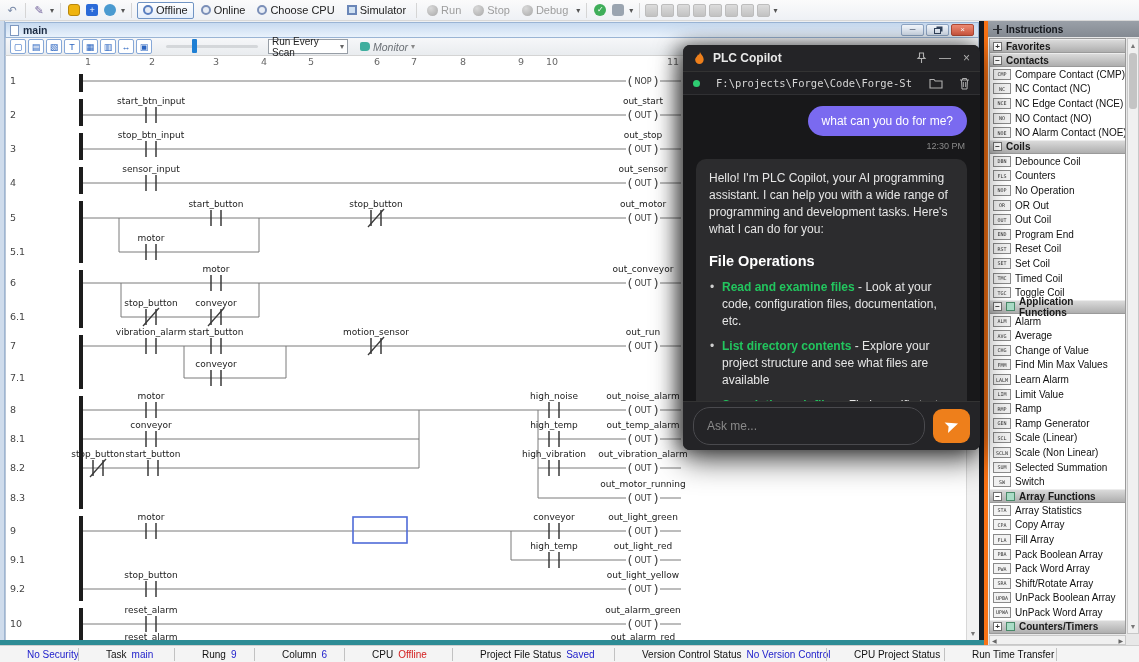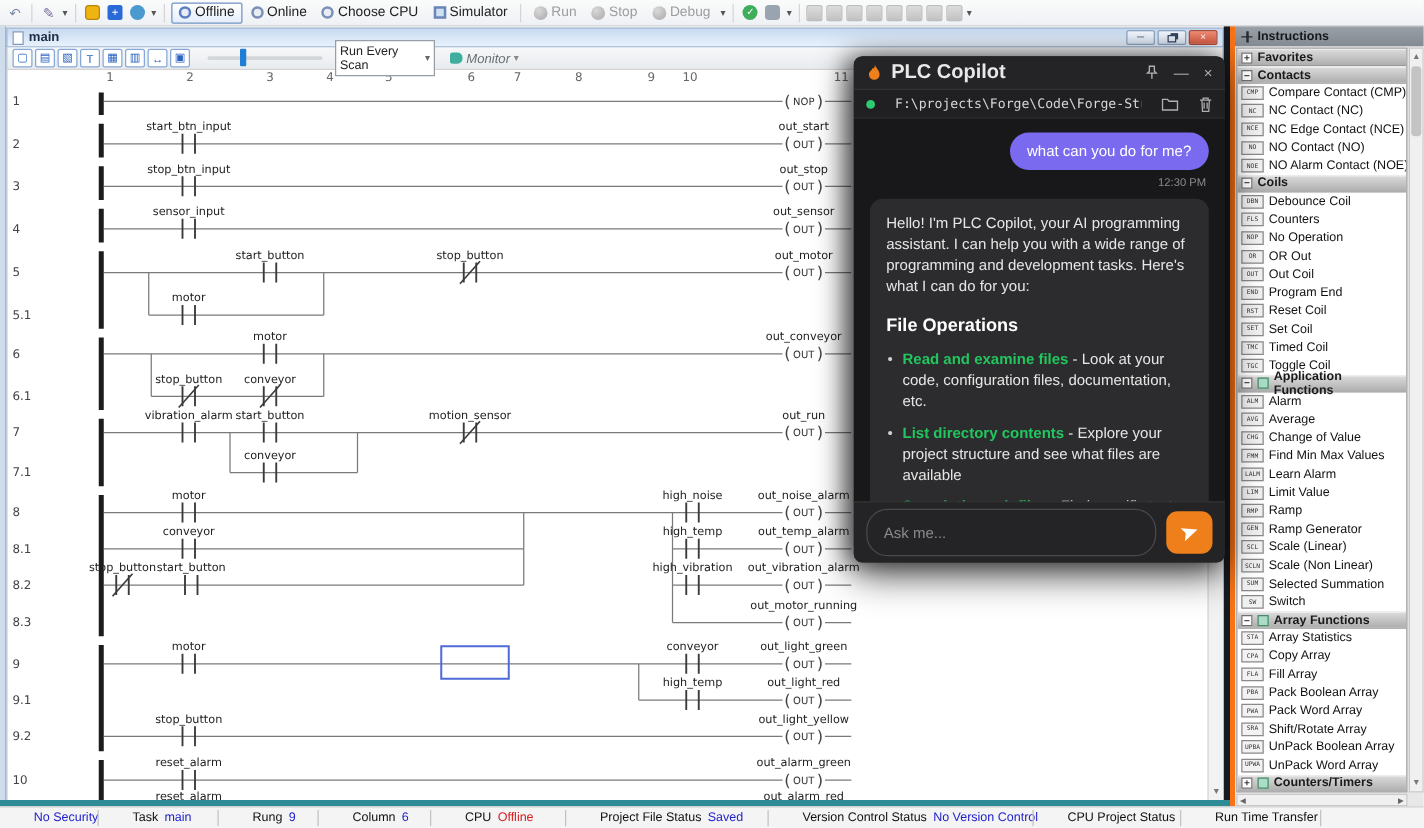--- a/index.html
+++ b/index.html
@@ -44,21 +44,21 @@
   .restore-glyph { width:7px; height:6px; border:1px solid #33455e; box-shadow:2px -2px 0 -0.5px #33455e; margin-top:2px; }
 
   
   #toolbar2 { position:absolute; left:5px; top:38px; width:974px; height:18px;
     background:linear-gradient(#f6f7f9,#e9ecef); border-bottom:1px solid #d4d4d4; border-left:1px solid #b8c6d8; border-right:1px solid #b8c6d8;
     display:flex; align-items:center; padding:0 4px; z-index:5; }
   .t2icon { width:16px; height:15px; border:1px solid #86a8d8; background:#fff; color:#2a64c0;
     font-size:9px; display:inline-flex; align-items:center; justify-content:center; margin-right:2px; border-radius:2px; }
   #slider { width:92px; height:3px; background:#d4d7da; border-radius:2px; margin:0 10px 0 12px; position:relative; }
   #slider-thumb { position:absolute; left:26px; top:-6px; width:5px; height:14px; background:#1f7fd4; border-radius:1px; }
-  #scan-select { width:80px; height:29px; border:1px solid #979ea6; background:#fff; display:flex;
+  #scan-select { width:80px; height:15px; border:1px solid #979ea6; background:#fff; display:flex;
     align-items:center; font-size:10px; color:#222; padding:0 3px; justify-content:flex-end; }
   #monitor-btn { display:flex; align-items:center; gap:3px; margin-left:12px; color:#6a6f75; font-size:10.5px;font-style:italic; }
   .tag-ic { width:10px; height:9px; background:#3fae9e; border-radius:2px 4px 4px 2px; }
 
   
   #canvas { position:absolute; left:5px; top:56px; width:961px; height:584px; background:#fff;
     border-left:1px solid #b8c6d8; overflow:hidden; z-index:3; }
   #ladder-svg text { font-family:"DejaVu Sans","Liberation Sans",sans-serif; }
   #vscroll { position:absolute; left:966px; top:56px; width:13px; height:584px; background:#f2f2f2;
     border-left:1px solid #d8d8d8; z-index:3; display:flex; flex-direction:column; align-items:center; }
@@ -92,21 +92,21 @@
   #instr-vthumb { width:8px; height:56px; background:#c4c4c4; margin-top:1px; border-radius:3px; }
   #instr-hscroll { position:absolute; left:1px; right:13px; bottom:0; height:10px; background:#f0f0f0;
     border:1px solid #c8c8c8; display:flex; align-items:center; justify-content:space-between; font-size:6px; color:#666; padding:0 2px; }
 
   
   #copilot { position:absolute; left:683px; top:45px; width:297px; height:405px; background:#1b1b1d;
     border-radius:7px; box-shadow:0 10px 30px rgba(0,0,0,.68), -6px 0 18px rgba(0,0,0,.5); z-index:20;
     display:flex; flex-direction:column; overflow:hidden; }
   .cp-header { height:27px; background:#242427; display:flex; align-items:center; gap:7px; padding:0 10px;
     border-bottom:1px solid #333; flex:none; }
-  .cp-title { color:#e8e8e8; font-size:16px; font-weight:bold; }
+  .cp-title { color:#e8e8e8; font-size:12px; font-weight:bold; }
   .cp-hicons { margin-left:auto; display:flex; gap:12px; align-items:center; color:#b0b0b0; }
   .cp-hicons span { font-size:12px; line-height:1; cursor:default; }
   .cp-path { height:23px; background:#202023; display:flex; align-items:center; gap:16px; padding:0 10px;
     border-bottom:1px solid #303033; flex:none; }
   .gdot { width:7px; height:7px; border-radius:50%; background:#2ecc71; flex:none; }
   .cp-pathtext { color:#d6d6d6; font-size:10.5px; font-family:"DejaVu Sans Mono","Liberation Mono",monospace;
     white-space:nowrap; overflow:hidden; flex:1; }
   .cp-chat { flex:1; background:#18181a; padding:11px 13px 0 13px; overflow:hidden; }
   .bubble { margin-left:auto; width:fit-content; max-width:215px; background:#7a6af0; color:#fff;
     font-size:12px; padding:8px 14px; border-radius:16px; }

